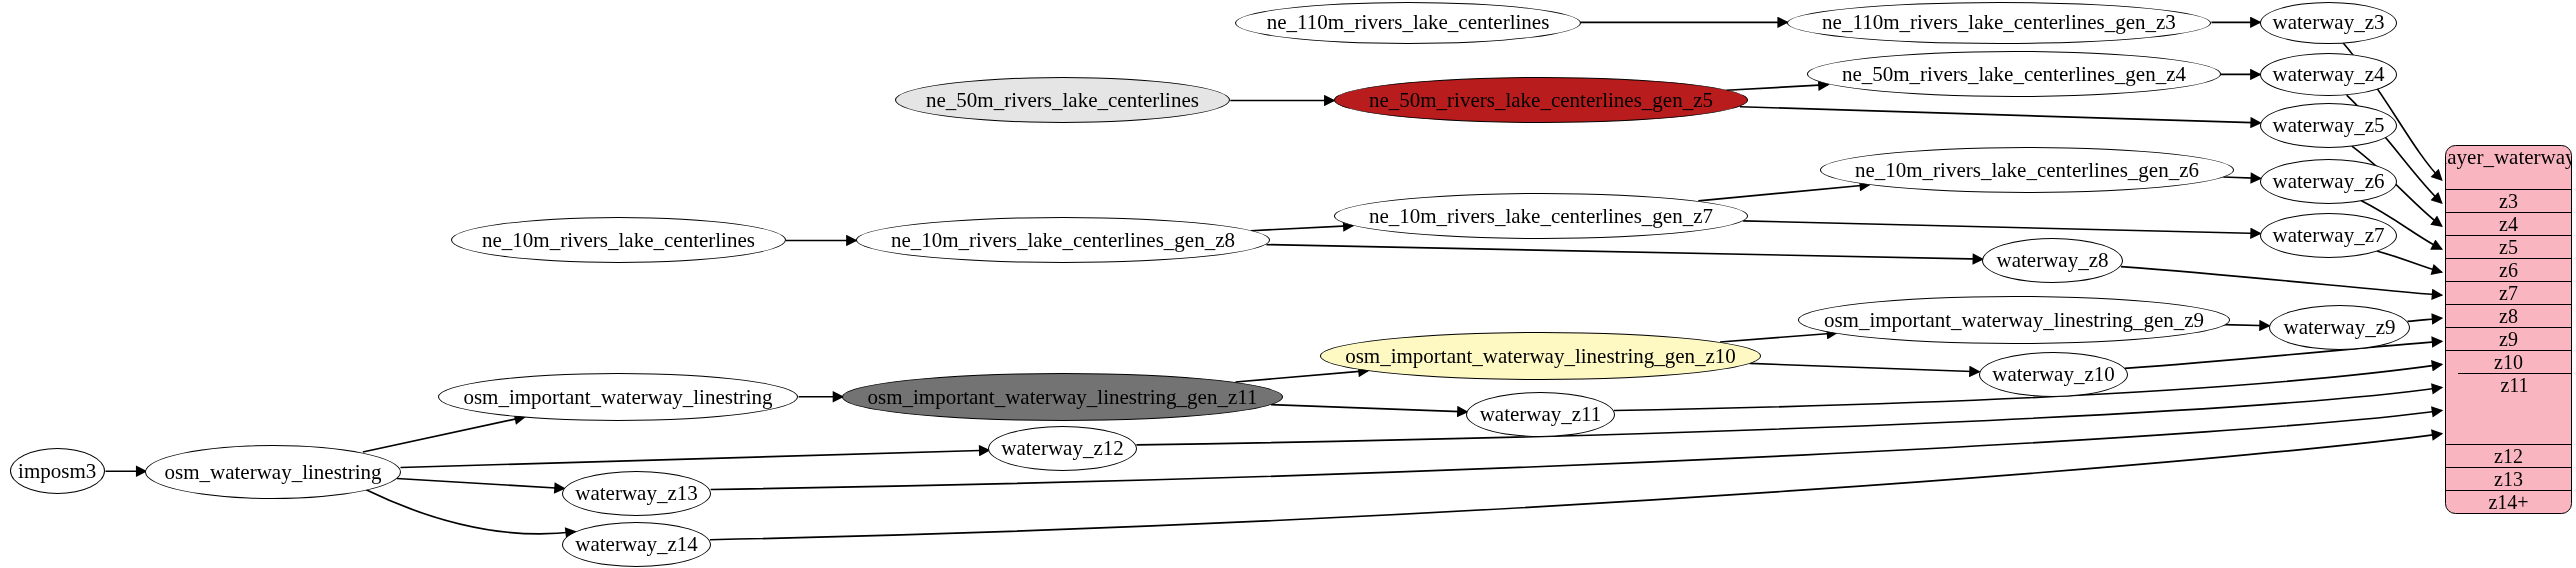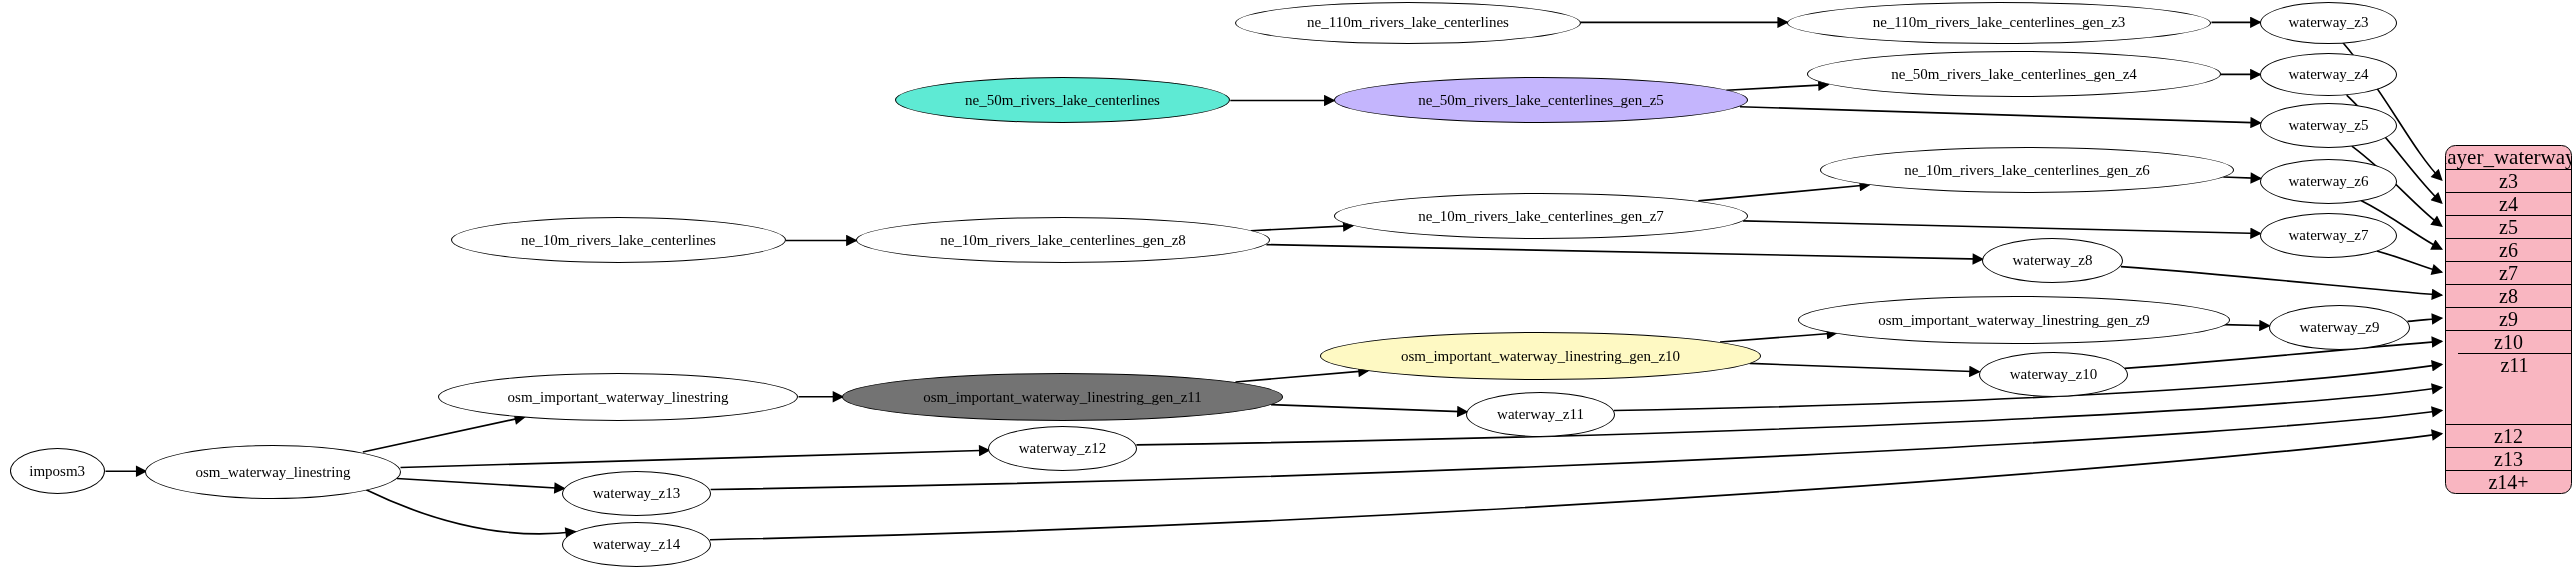--- a/index.html
+++ b/index.html
@@ -18,21 +18,21 @@
   }
   .node {
     position: absolute;
     box-sizing: border-box;
     border: 1.8px solid #000000;
     border-radius: 50%;
     background: #ffffff;
     display: flex;
     align-items: center;
     justify-content: center;
-    font-size: 15px;
+    font-size: 21px;
     color: #000000;
     white-space: nowrap;
     z-index: 2;
   }
   .record {
     position: absolute;
     box-sizing: border-box;
     border: 1.9px solid #000000;
     border-radius: 10.4px;
     overflow: hidden;
@@ -95,21 +95,21 @@
         <path d="M 2853.2 494.8 C 3032.0 482.1, 3159.0 467.6, 3279 458.5" fill="none" stroke="#000000" stroke-width="2.2" marker-end="url(#arrow)"></path>
         <path d="M 2167.3 551.5 C 2667.6 542.2, 3039.0 523.5, 3279 489.5" fill="none" stroke="#000000" stroke-width="2.2" marker-end="url(#arrow)"></path>
         <path d="M 1525.9 597.6 C 2314.8 586.1, 3039.0 554.5, 3279 520.5" fill="none" stroke="#000000" stroke-width="2.2" marker-end="url(#arrow)"></path>
         <path d="M 953.9 657.5 C 2000.2 641.6, 3039.0 585.5, 3279 551.5" fill="none" stroke="#000000" stroke-width="2.2" marker-end="url(#arrow)"></path>
         <path d="M 953.0 725.0 C 1999.7 703.6, 3039.0 616.5, 3279 582.5" fill="none" stroke="#000000" stroke-width="2.2" marker-end="url(#arrow)"></path>
       </g>
   </svg>
 
   <div id="record" class="record" style="left: 2445px; top: 145px; width: 127px; background: rgb(249, 182, 193); border-color: rgb(0, 0, 0);">
     <div class="row" style="font-size: 21px; height: 23px;">layer_waterway</div>
-  <div class="row" style="height: 23px;">z3</div>
+  <div class="row" style="height: 23px; margin-top: 20px;">z3</div>
       <div class="row" style="height: 23px;">z4</div>
       <div class="row" style="height: 23px;">z5</div>
       <div class="row" style="height: 23px;">z6</div>
       <div class="row" style="height: 23px;">z7</div>
       <div class="row" style="height: 23px;">z8</div>
       <div class="row" style="height: 23px;">z9</div>
       <div class="row" style="height: 23px;">z10</div>
       <div class="row" style="height: 23px; margin-left: 12px;">z11</div>
       <div class="row" style="height: 23px; margin-top: 48px;">z12</div>
       <div class="row" style="height: 23px;">z13</div>
@@ -129,22 +129,22 @@
       <div class="node" style="left: 1979px; top: 352px; width: 149px; height: 45px; background: rgb(255, 255, 255); border-color: rgb(0, 0, 0);">waterway_z10</div>
       <div class="node" style="left: 1798px; top: 296px; width: 432px; height: 48px; background: rgb(255, 255, 255); border-color: rgb(0, 0, 0);">osm_important_waterway_linestring_gen_z9</div>
       <div class="node" style="left: 2269px; top: 305px; width: 141px; height: 45px; background: rgb(255, 255, 255); border-color: rgb(0, 0, 0);">waterway_z9</div>
       <div class="node" style="left: 451px; top: 217px; width: 335px; height: 46px; background: rgb(255, 255, 255); border-color: rgb(0, 0, 0);">ne_10m_rivers_lake_centerlines</div>
       <div class="node" style="left: 856px; top: 217px; width: 414px; height: 46px; background: rgb(255, 255, 255); border-color: rgb(0, 0, 0);">ne_10m_rivers_lake_centerlines_gen_z8</div>
       <div class="node" style="left: 1334px; top: 193px; width: 414px; height: 46px; background: rgb(255, 255, 255); border-color: rgb(0, 0, 0);">ne_10m_rivers_lake_centerlines_gen_z7</div>
       <div class="node" style="left: 1820px; top: 147px; width: 414px; height: 46px; background: rgb(255, 255, 255); border-color: rgb(0, 0, 0);">ne_10m_rivers_lake_centerlines_gen_z6</div>
       <div class="node" style="left: 1982px; top: 238px; width: 141px; height: 45px; background: rgb(255, 255, 255); border-color: rgb(0, 0, 0);">waterway_z8</div>
       <div class="node" style="left: 2260px; top: 213px; width: 137px; height: 45px; background: rgb(255, 255, 255); border-color: rgb(0, 0, 0);">waterway_z7</div>
       <div class="node" style="left: 2260px; top: 159px; width: 137px; height: 45px; background: rgb(255, 255, 255); border-color: rgb(0, 0, 0);">waterway_z6</div>
-      <div class="node" style="left: 895px; top: 77px; width: 335px; height: 46px; background: #5eead4; border-color: rgb(0, 0, 0);">ne_50m_rivers_lake_centerlines</div>
-      <div class="node" style="left: 1334px; top: 77px; width: 414px; height: 46px; background: #c4b5fd; border-color: rgb(0, 0, 0);">ne_50m_rivers_lake_centerlines_gen_z5</div>
+      <div class="node" style="left: 895px; top: 77px; width: 335px; height: 46px; background: #e5e5e5; border-color: rgb(0, 0, 0);">ne_50m_rivers_lake_centerlines</div>
+      <div class="node" style="left: 1334px; top: 77px; width: 414px; height: 46px; background: #b91c1c; border-color: rgb(0, 0, 0);">ne_50m_rivers_lake_centerlines_gen_z5</div>
       <div class="node" style="left: 1807px; top: 51px; width: 414px; height: 46px; background: rgb(255, 255, 255); border-color: rgb(0, 0, 0);">ne_50m_rivers_lake_centerlines_gen_z4</div>
       <div class="node" style="left: 2260px; top: 103px; width: 137px; height: 45px; background: rgb(255, 255, 255); border-color: rgb(0, 0, 0);">waterway_z5</div>
       <div class="node" style="left: 2260px; top: 53px; width: 137px; height: 43px; background: rgb(255, 255, 255); border-color: rgb(0, 0, 0);">waterway_z4</div>
       <div class="node" style="left: 1235px; top: 1.5px; width: 346px; height: 42px; background: rgb(255, 255, 255); border-color: rgb(0, 0, 0);">ne_110m_rivers_lake_centerlines</div>
       <div class="node" style="left: 1787px; top: 1.5px; width: 424px; height: 42px; background: rgb(255, 255, 255); border-color: rgb(0, 0, 0); text-align: right;">ne_110m_rivers_lake_centerlines_gen_z3</div>
       <div class="node" style="left: 2260px; top: 1.5px; width: 137px; height: 42px; background: rgb(255, 255, 255); border-color: rgb(0, 0, 0);">waterway_z3</div>
     </div>
 </div>
 
 

